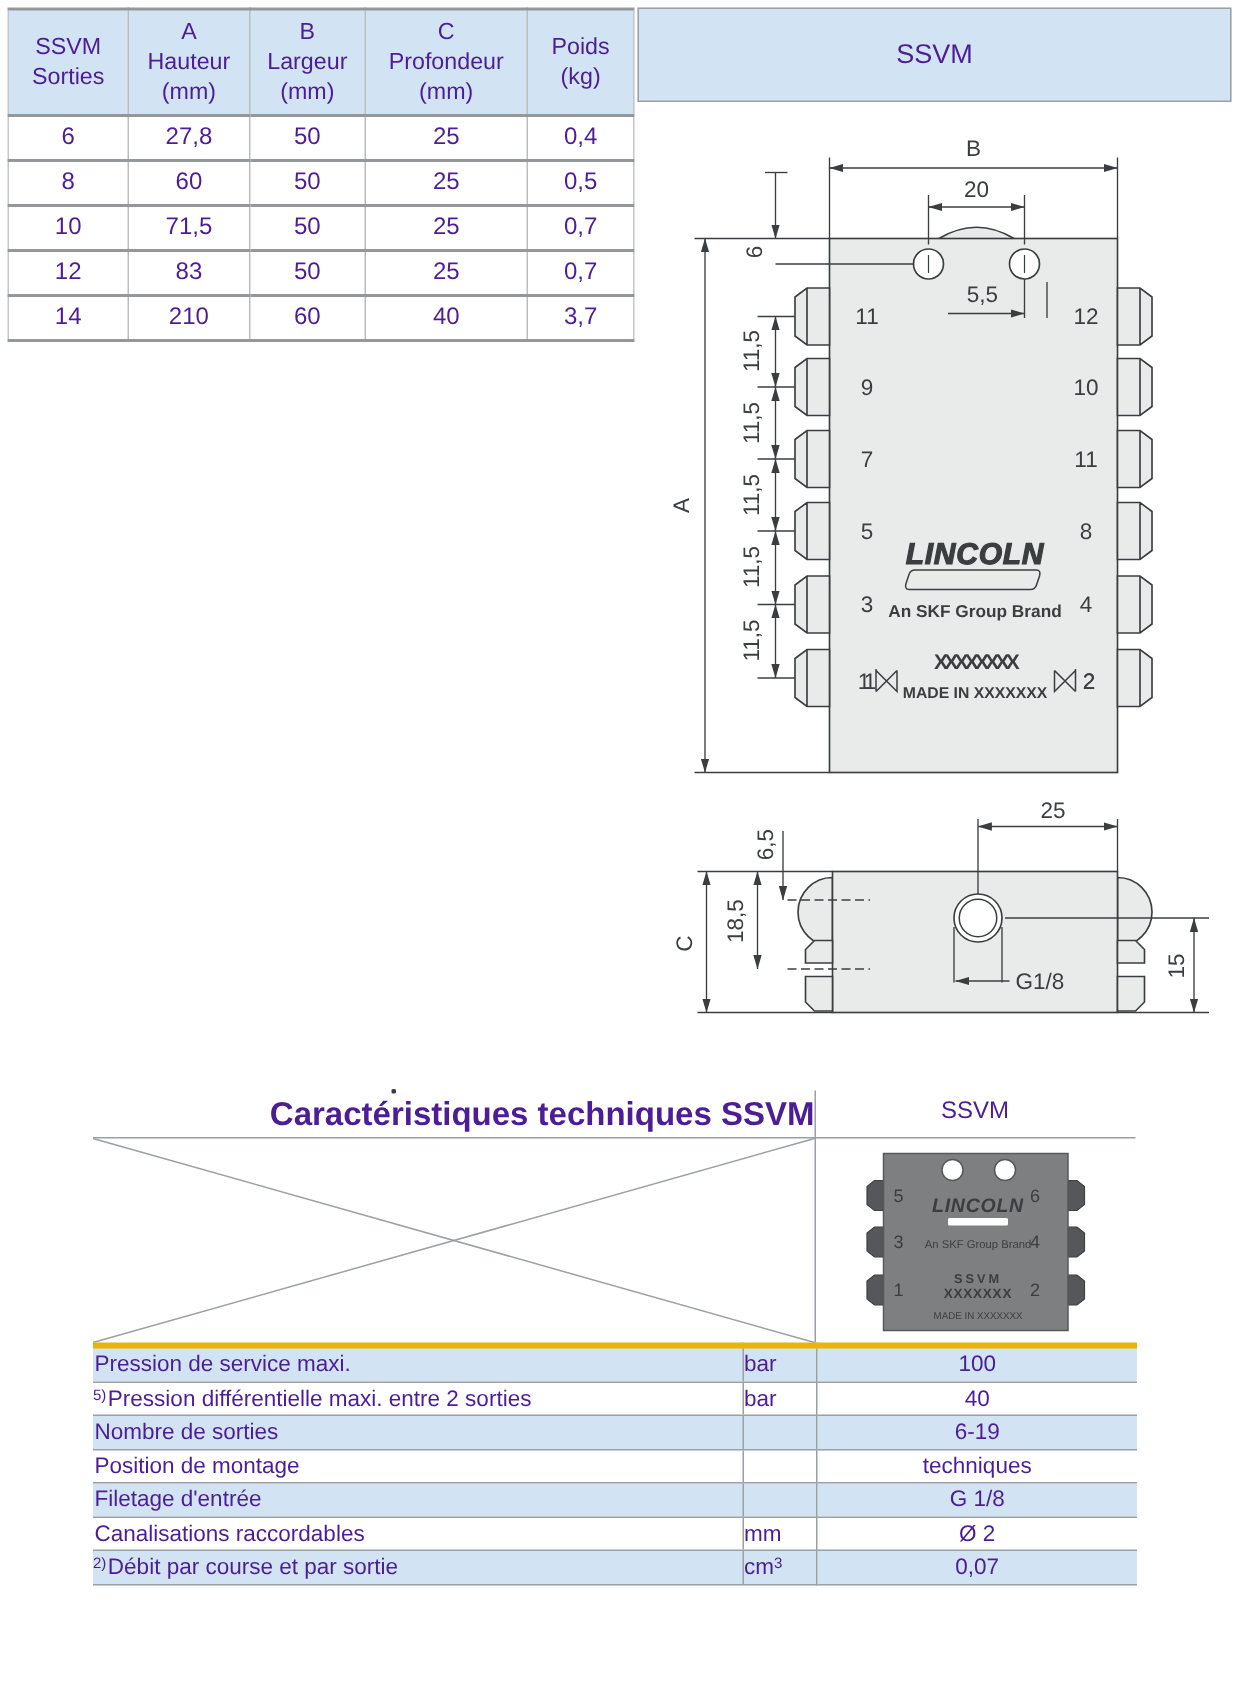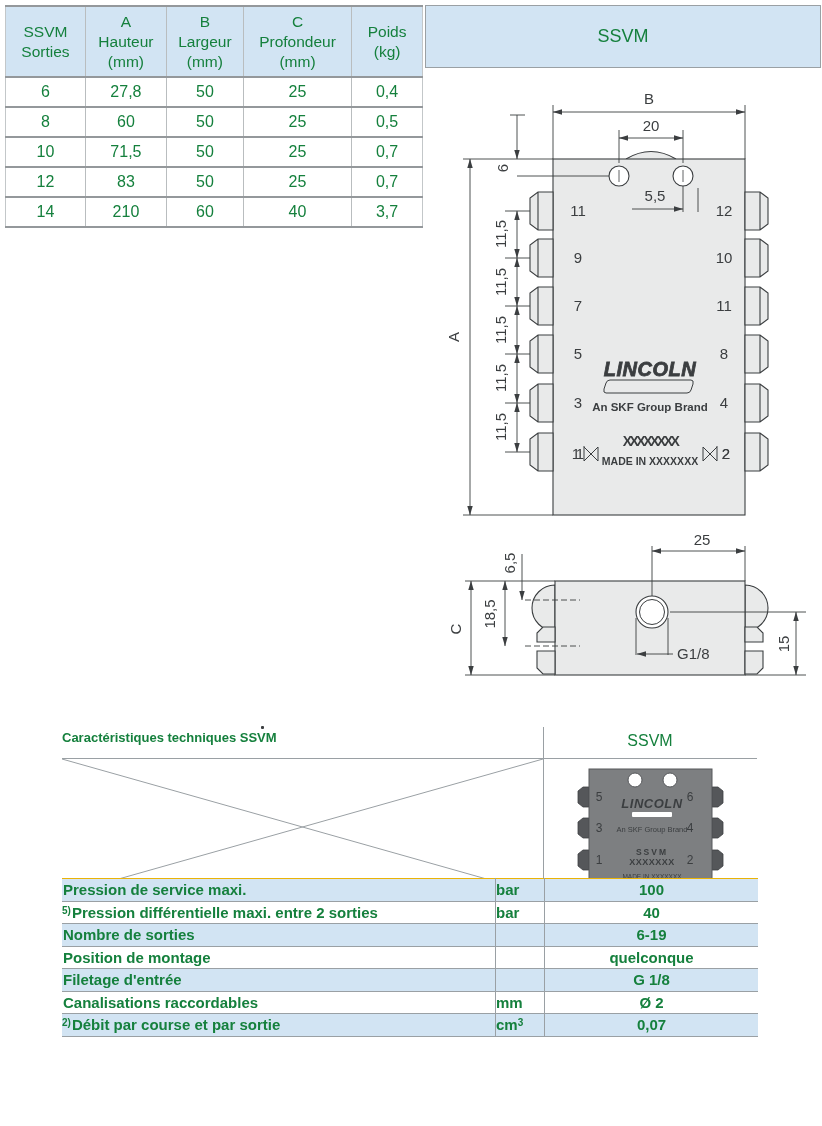--- a/index.html
+++ b/index.html
@@ -1,17 +1,17 @@
 <!DOCTYPE html>
 <html><head>
 <meta charset="utf-8">
 <style>
   html,body{margin:0;padding:0;background:#fff;}
   .page{position:relative;width:822px;height:1080px;background:#fff;overflow:hidden;
-        font-family:"Liberation Sans",sans-serif;color:#15803d;}
+        font-family:"Liberation Sans",sans-serif;color:#4c1d95;}
   
   table.dims{position:absolute;left:5px;top:5px;width:418px;border-collapse:collapse;
              table-layout:fixed;border-top:2px solid #94989b;border-bottom:2px solid #94989b;
              border-left:1px solid #c3c7c9;border-right:1px solid #c3c7c9;}
   table.dims th{background:#d2e4f3;font-weight:normal;font-size:15.5px;line-height:1.28;
                 white-space:pre-line;padding:5px 1px;border-bottom:2px solid #94989b;
                 border-left:1px solid #b9bdbf;vertical-align:middle;}
   table.dims td{font-size:16px;text-align:center;height:26px;border-bottom:2px solid #94989b;
                 border-left:1px solid #b9bdbf;}
   table.dims th:first-child,table.dims td:first-child{border-left:none;}
@@ -20,28 +20,28 @@
   
   .panel-h{position:absolute;left:425px;top:5px;width:394px;height:61px;background:#d2e4f3;
            border:1px solid #9aa0a4;display:flex;align-items:center;justify-content:center;
            font-size:18px;}
   
   svg{position:absolute;overflow:visible;}
   svg text{font-family:"Liberation Sans",sans-serif;fill:#3b3e40;}
   .dtext{font-size:15px;}
   
   .spec{position:absolute;left:62px;top:722px;width:695px;height:380px;}
-  .spec-title{position:absolute;left:0;top:8px;width:481px;text-align:left;
-              font-size:13px;font-weight:bold;}
+  .spec-title{position:absolute;left:0;top:8px;width:481px;text-align:right;
+              font-size:22px;font-weight:bold;}
   .title-dot{position:absolute;left:199px;top:4px;width:3px;height:3px;background:#3b3e40;border-radius:1px;}
   .spec-col-h{position:absolute;left:481px;top:10px;width:214px;text-align:center;font-size:16px;}
   .hline{position:absolute;left:0;top:36px;width:695px;height:0;border-top:1px solid #9aa0a4;}
   .vline{position:absolute;left:481px;top:5px;width:0;height:168px;border-left:1px solid #9aa0a4;}
-  table.spec-t{position:absolute;left:0;top:156px;width:695px;border-collapse:collapse;
-               table-layout:fixed;border-top:1px solid #eab308;border-bottom:1px solid #8e9296;font-weight:bold;}
+  table.spec-t{position:absolute;left:0;top:173px;width:695px;border-collapse:collapse;
+               table-layout:fixed;border-top:4px solid #eab308;border-bottom:1px solid #8e9296;}
   table.spec-t td{height:21.5px;font-size:15px;padding:0;border-bottom:1px solid #9aa0a4;}
   table.spec-t tr:nth-child(odd) td{background:#d2e4f3;}
   td.lbl{width:433px;padding-left:7px;}
   td.unit{width:48px;text-align:left;border-left:1px solid #9aa0a4;border-right:1px solid #9aa0a4;}
   td.val{width:213px;text-align:center;}
   td.lbl sup,td.unit sup{font-size:10px;vertical-align:4px;}
   td.lbl sup{margin-right:1px;}
 </style>
 </head>
 <body>
@@ -324,21 +324,21 @@
         <td class="val">40</td>
       </tr>
       <tr>
         <td class="lbl"><sup></sup><span>Nombre de sorties</span></td>
         <td class="unit"><span></span><sup></sup></td>
         <td class="val">6-19</td>
       </tr>
       <tr>
         <td class="lbl"><sup></sup><span>Position de montage</span></td>
         <td class="unit"><span></span><sup></sup></td>
-        <td class="val">quelconque</td>
+        <td class="val">techniques</td>
       </tr>
       <tr>
         <td class="lbl"><sup></sup><span>Filetage d'entrée</span></td>
         <td class="unit"><span></span><sup></sup></td>
         <td class="val">G 1/8</td>
       </tr>
       <tr>
         <td class="lbl"><sup></sup><span>Canalisations raccordables</span></td>
         <td class="unit"><span>mm</span><sup></sup></td>
         <td class="val">Ø 2</td>

